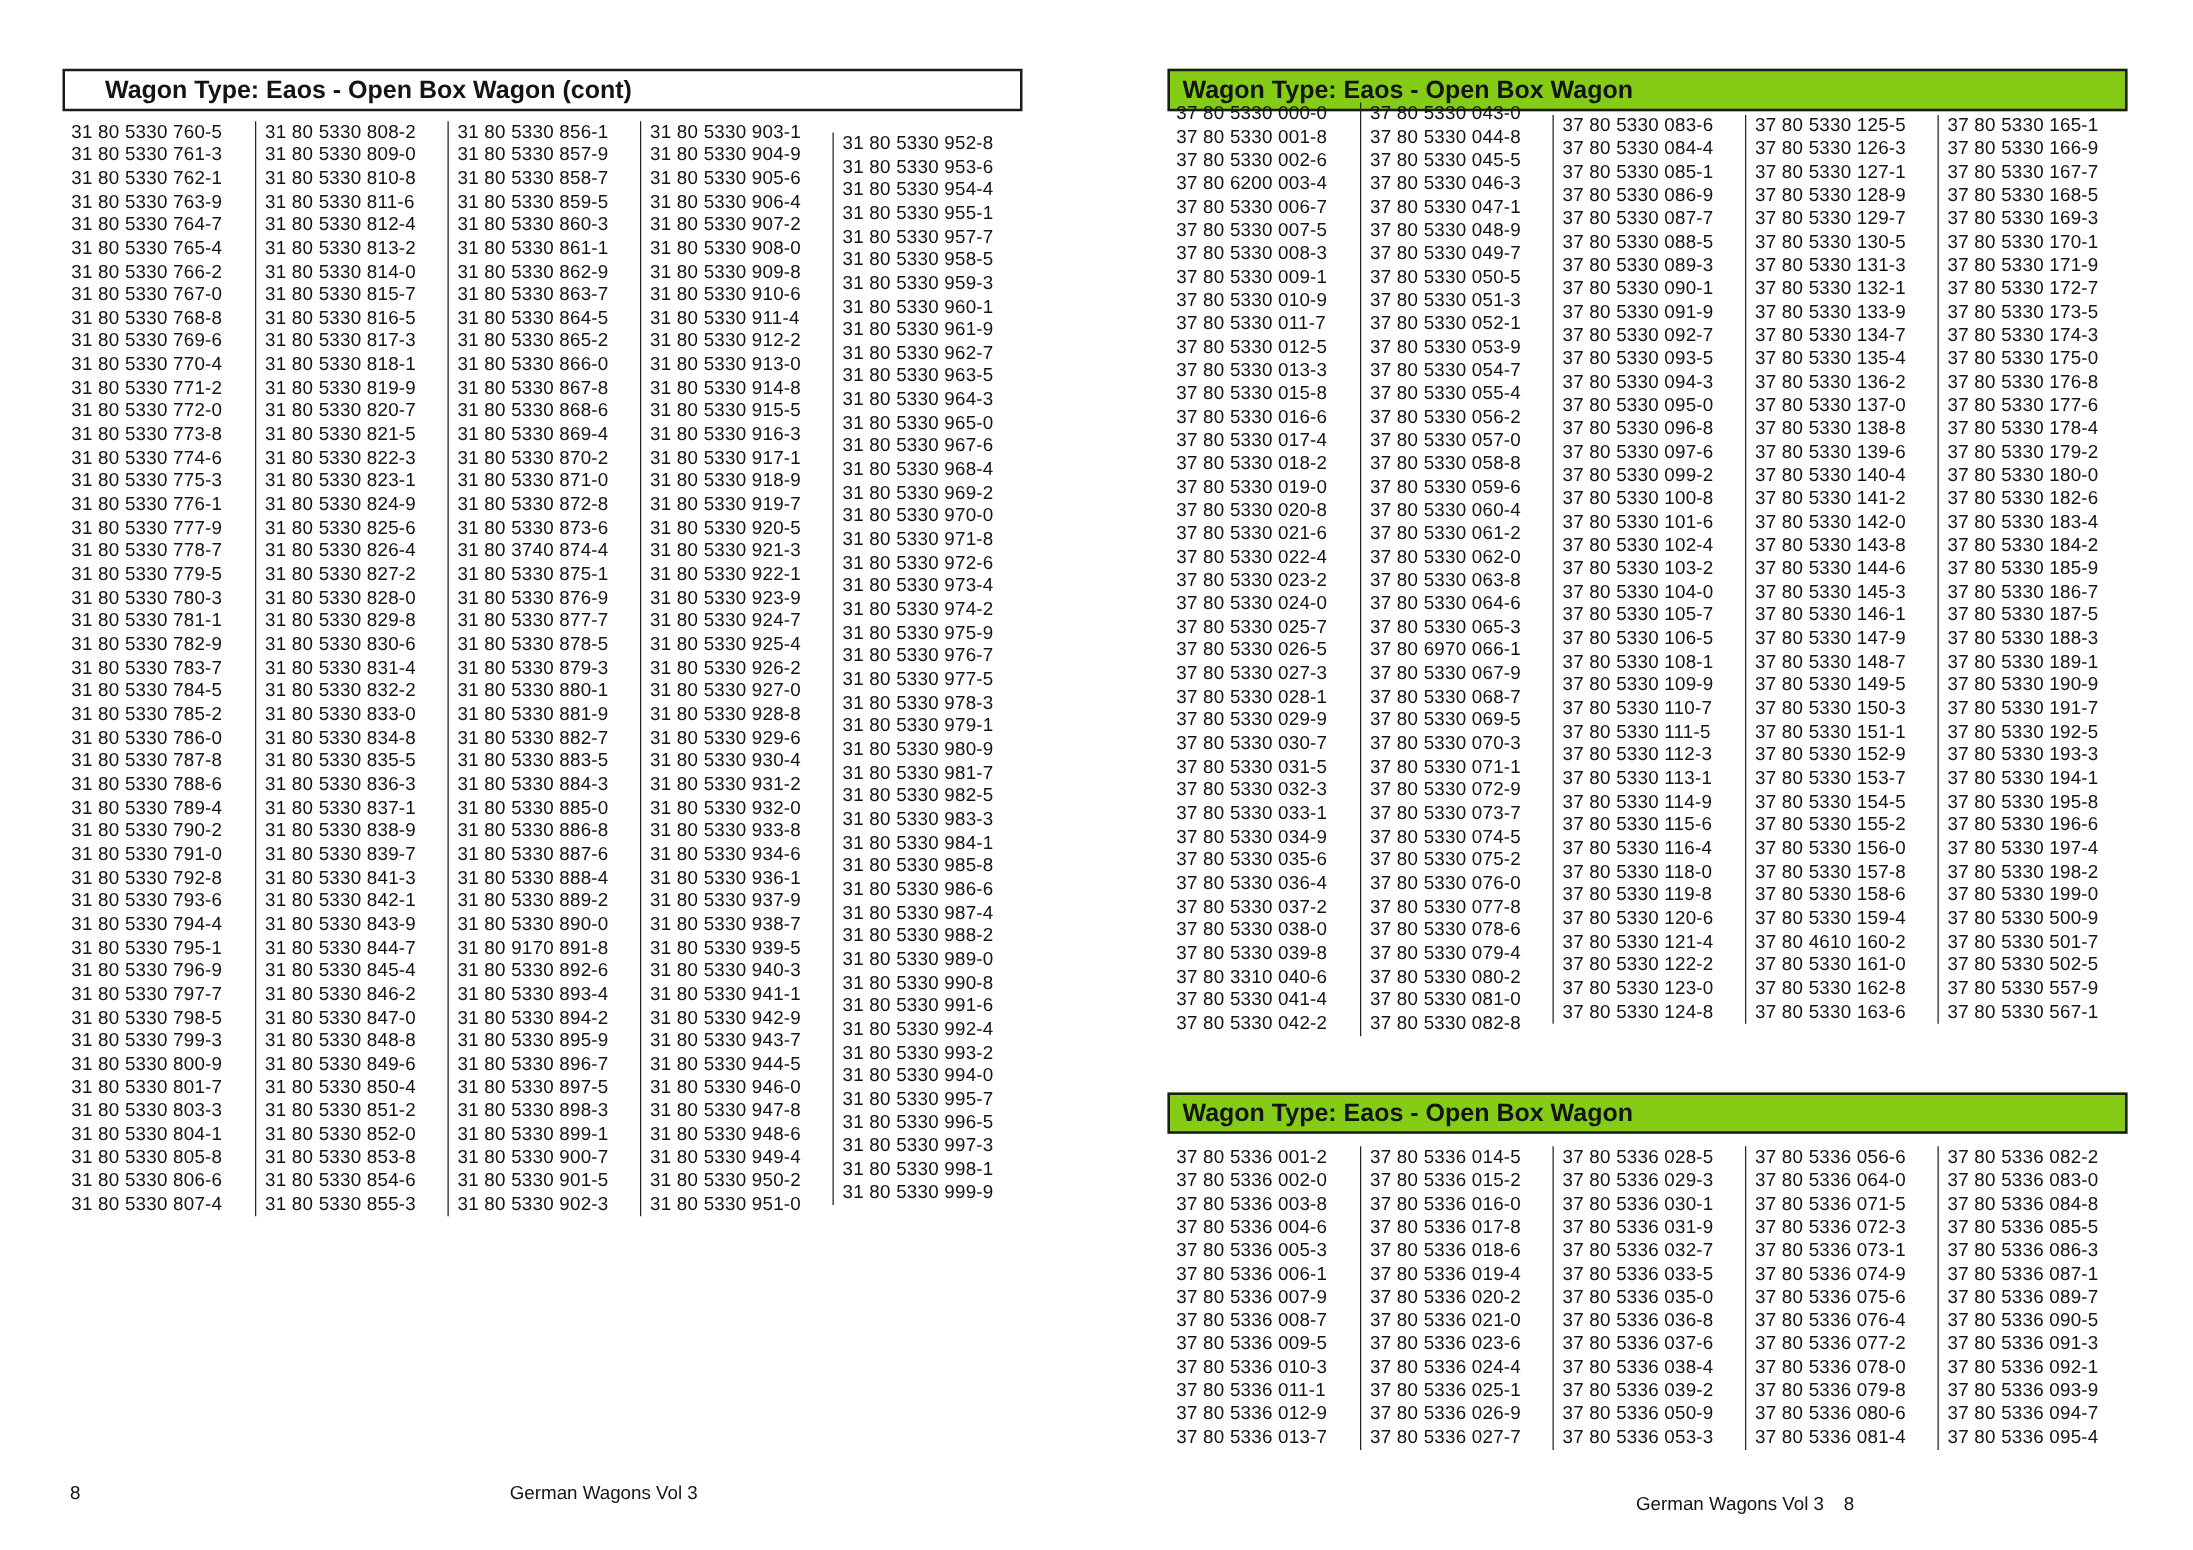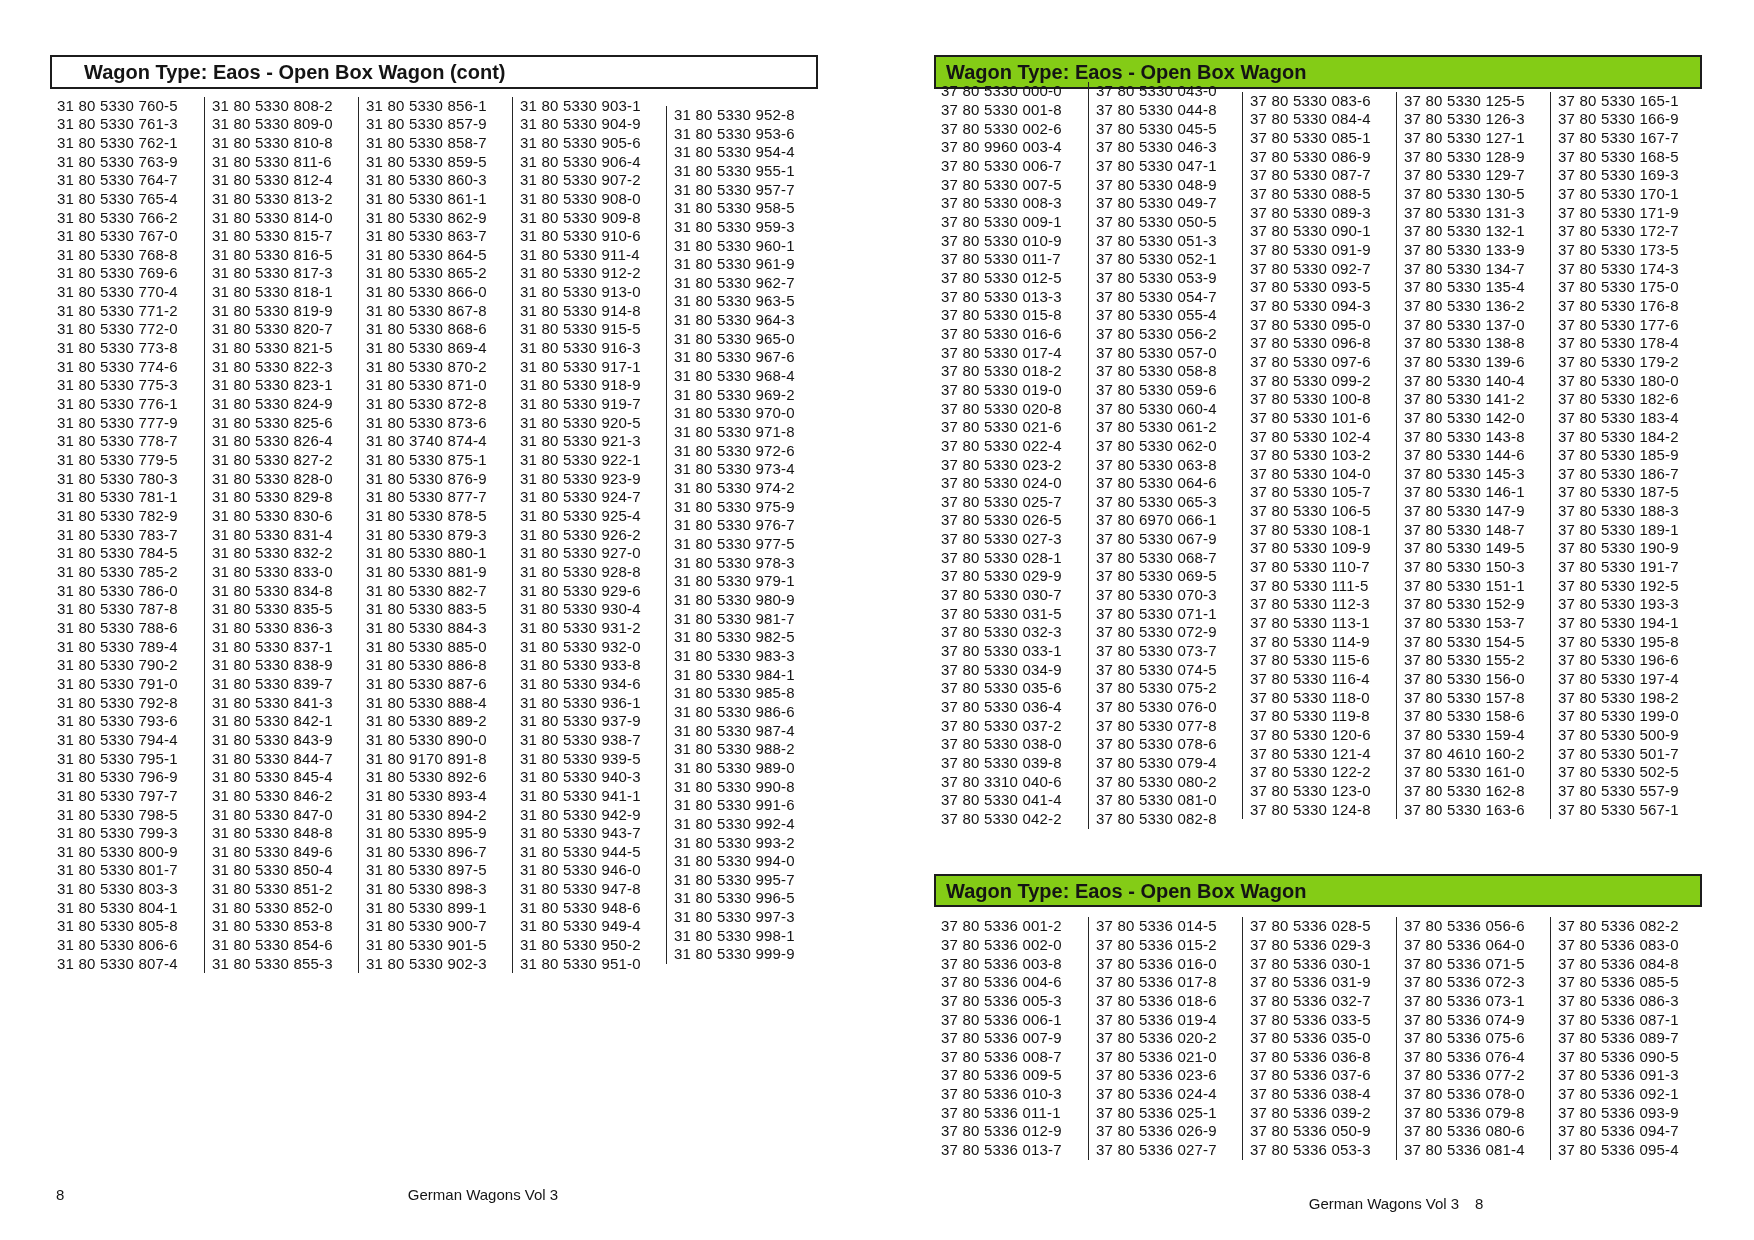--- a/index.html
+++ b/index.html
@@ -284,21 +284,21 @@
 <div class="footer-text" style="left:56px; top:1186px;">8</div>
 <div class="footer-text centered" style="left:333px; top:1186px;">German Wagons Vol 3</div>
 
 <div class="header-box gray" style="left:934px; top:55px;">Wagon Type: Eaos - Open Box Wagon</div>
 
 <div class="wagon-table" style="left:934px; top:82px; height:747px;">
     <div class="col">
       <div class="cell">37 80 5330 000-0</div>
       <div class="cell">37 80 5330 001-8</div>
       <div class="cell">37 80 5330 002-6</div>
-      <div class="cell">37 80 9960 003-4</div>
+      <div class="cell">37 80 6200 003-4</div>
       <div class="cell">37 80 5330 006-7</div>
       <div class="cell">37 80 5330 007-5</div>
       <div class="cell">37 80 5330 008-3</div>
       <div class="cell">37 80 5330 009-1</div>
       <div class="cell">37 80 5330 010-9</div>
       <div class="cell">37 80 5330 011-7</div>
       <div class="cell">37 80 5330 012-5</div>
       <div class="cell">37 80 5330 013-3</div>
       <div class="cell">37 80 5330 015-8</div>
       <div class="cell">37 80 5330 016-6</div>

